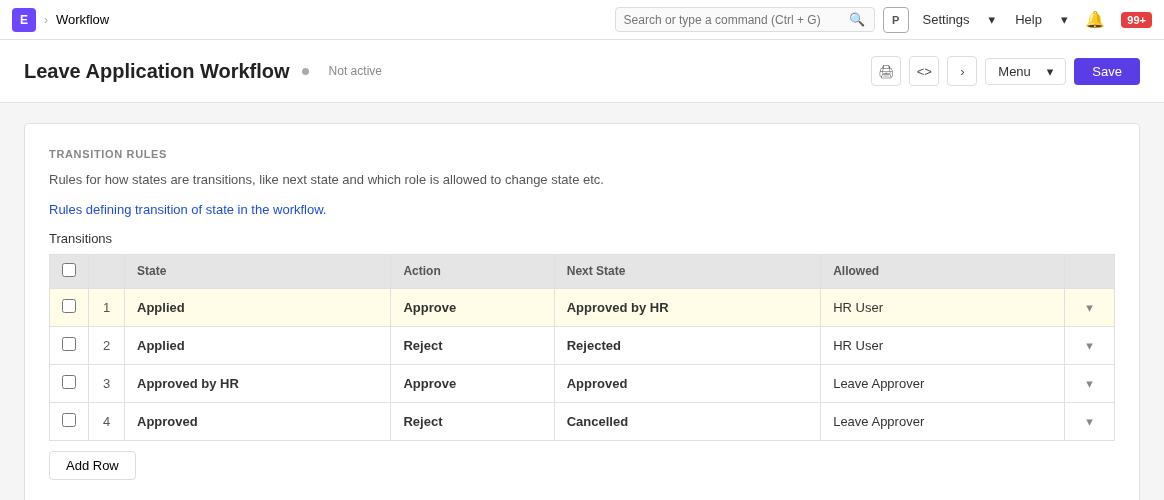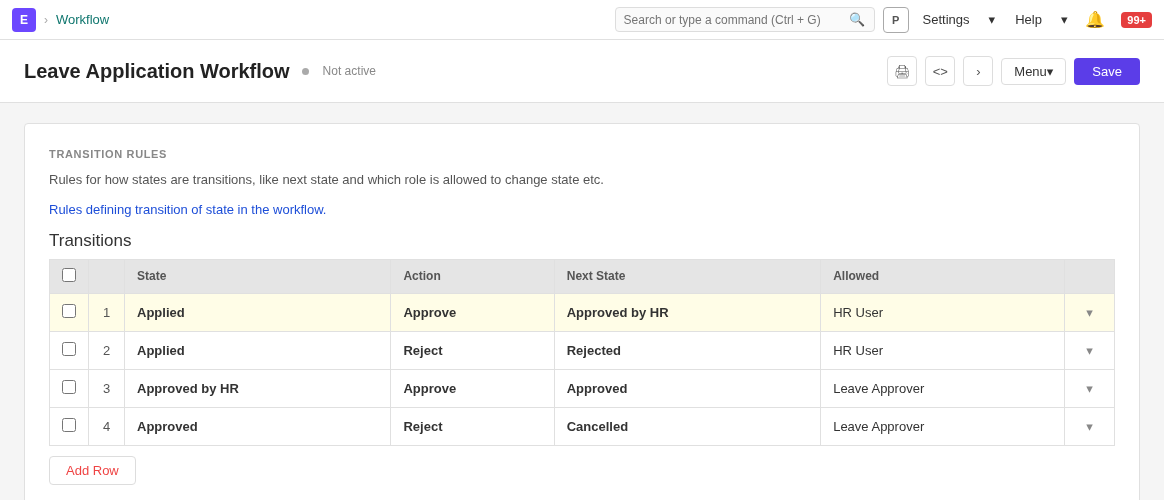--- a/index.html
+++ b/index.html
@@ -8,21 +8,21 @@
     
     .topnav {
       display: flex; align-items: center; background: #fff; border-bottom: 1px solid #e0e0e0;
       padding: 0 12px; height: 40px; gap: 8px;
     }
     .app-icon {
       width: 24px; height: 24px; background: #6c47ff; border-radius: 4px;
       display: flex; align-items: center; justify-content: center; color: #fff; font-weight: bold; font-size: 12px; flex-shrink: 0;
     }
     .nav-chevron { color: #aaa; font-size: 12px; }
-    .nav-breadcrumb { font-size: 13px; color: #0f766e; font-weight: 500; }
+    .nav-breadcrumb { font-size: 13px; color: #000000; font-weight: 500; }
     .nav-search {
       margin-left: auto; display: flex; align-items: center; border: 1px solid #ddd;
       border-radius: 4px; padding: 4px 8px; gap: 6px; width: 260px; background: #fafafa;
     }
     .nav-search input {
       border: none; background: transparent; outline: none; font-size: 12px; color: #999; width: 100%;
     }
     .nav-search-icon { color: #aaa; font-size: 13px; }
     .nav-avatar {
       width: 26px; height: 26px; border: 1px solid #aaa; border-radius: 4px;
@@ -37,52 +37,52 @@
       border-radius: 4px; padding: 2px 6px; margin-left: 4px;
     }
 
     
     .page-header {
       display: flex; align-items: center; background: #fff; padding: 16px 24px;
       border-bottom: 1px solid #e0e0e0;
     }
     .page-title { font-size: 20px; font-weight: 600; color: #222; }
     .status-badge {
-      margin-left: 12px; display: flex; align-items: center; gap: 14px;
+      margin-left: 12px; display: flex; align-items: center; gap: 20px;
       font-size: 12px; color: #888;
     }
     .status-dot { width: 7px; height: 7px; background: #aaa; border-radius: 50%; }
     .header-actions { margin-left: auto; display: flex; align-items: center; gap: 8px; }
     .btn-icon {
       width: 30px; height: 30px; border: 1px solid #ddd; background: #fff;
       border-radius: 4px; cursor: pointer; display: flex; align-items: center; justify-content: center;
       font-size: 13px; color: #555;
     }
     .btn-menu {
       border: 1px solid #ddd; background: #fff; border-radius: 4px;
       padding: 5px 12px; cursor: pointer; font-size: 13px; color: #333;
-      display: flex; align-items: center; gap: 0;
+      display: flex; align-items: center; gap: 16px;
     }
     .btn-save {
       background: #5b3de8; color: #fff; border: none; border-radius: 4px;
       padding: 6px 18px; cursor: pointer; font-size: 13px; font-weight: 500;
     }
 
     
     .main { padding: 20px 24px; }
     .card { background: #fff; border: 1px solid #e0e0e0; border-radius: 4px; padding: 24px; }
 
     .section-title {
       font-size: 11px; font-weight: 600; color: #888; letter-spacing: 0.06em;
       text-transform: uppercase; margin-bottom: 10px;
     }
     .section-desc { font-size: 13px; color: #555; margin-bottom: 12px; line-height: 1.5; }
     .section-sub { font-size: 13px; color: #1d4ed8; margin-bottom: 14px; }
 
-    .transitions-label { font-size: 17px; font-weight: 500; color: #333; margin-bottom: 8px; }
+    .transitions-label { font-size: 13px; font-weight: 500; color: #333; margin-bottom: 8px; }
 
     
     .trans-table { width: 100%; border-collapse: collapse; border: 1px solid #e0e0e0; }
     .trans-table th {
       background: #e5e5e5; font-size: 12px; font-weight: 600; color: #555;
       padding: 8px 12px; text-align: left; border-bottom: 1px solid #e0e0e0;
       border-right: 1px solid #e0e0e0;
     }
     .trans-table th:last-child { border-right: none; }
     .trans-table td {
@@ -97,21 +97,21 @@
     .num-col { width: 36px; text-align: center; color: #555; }
     .dropdown-col { width: 50px; text-align: center; }
 
     .row-checkbox { width: 14px; height: 14px; cursor: pointer; }
     .dropdown-btn {
       background: none; border: none; cursor: pointer; color: #888; font-size: 13px; padding: 2px 6px;
     }
 
     .add-row-btn {
       margin-top: 10px; border: 1px solid #ddd; background: #fff;
-      border-radius: 4px; padding: 6px 16px; cursor: pointer; font-size: 13px; color: #ef4444;
+      border-radius: 4px; padding: 6px 16px; cursor: pointer; font-size: 13px; color: #000000;
     }
   </style>
 </head>
 <body>
 
 <nav class="topnav">
   <div class="app-icon">E</div>
   <span class="nav-chevron">›</span>
   <span class="nav-breadcrumb">Workflow</span>
 

